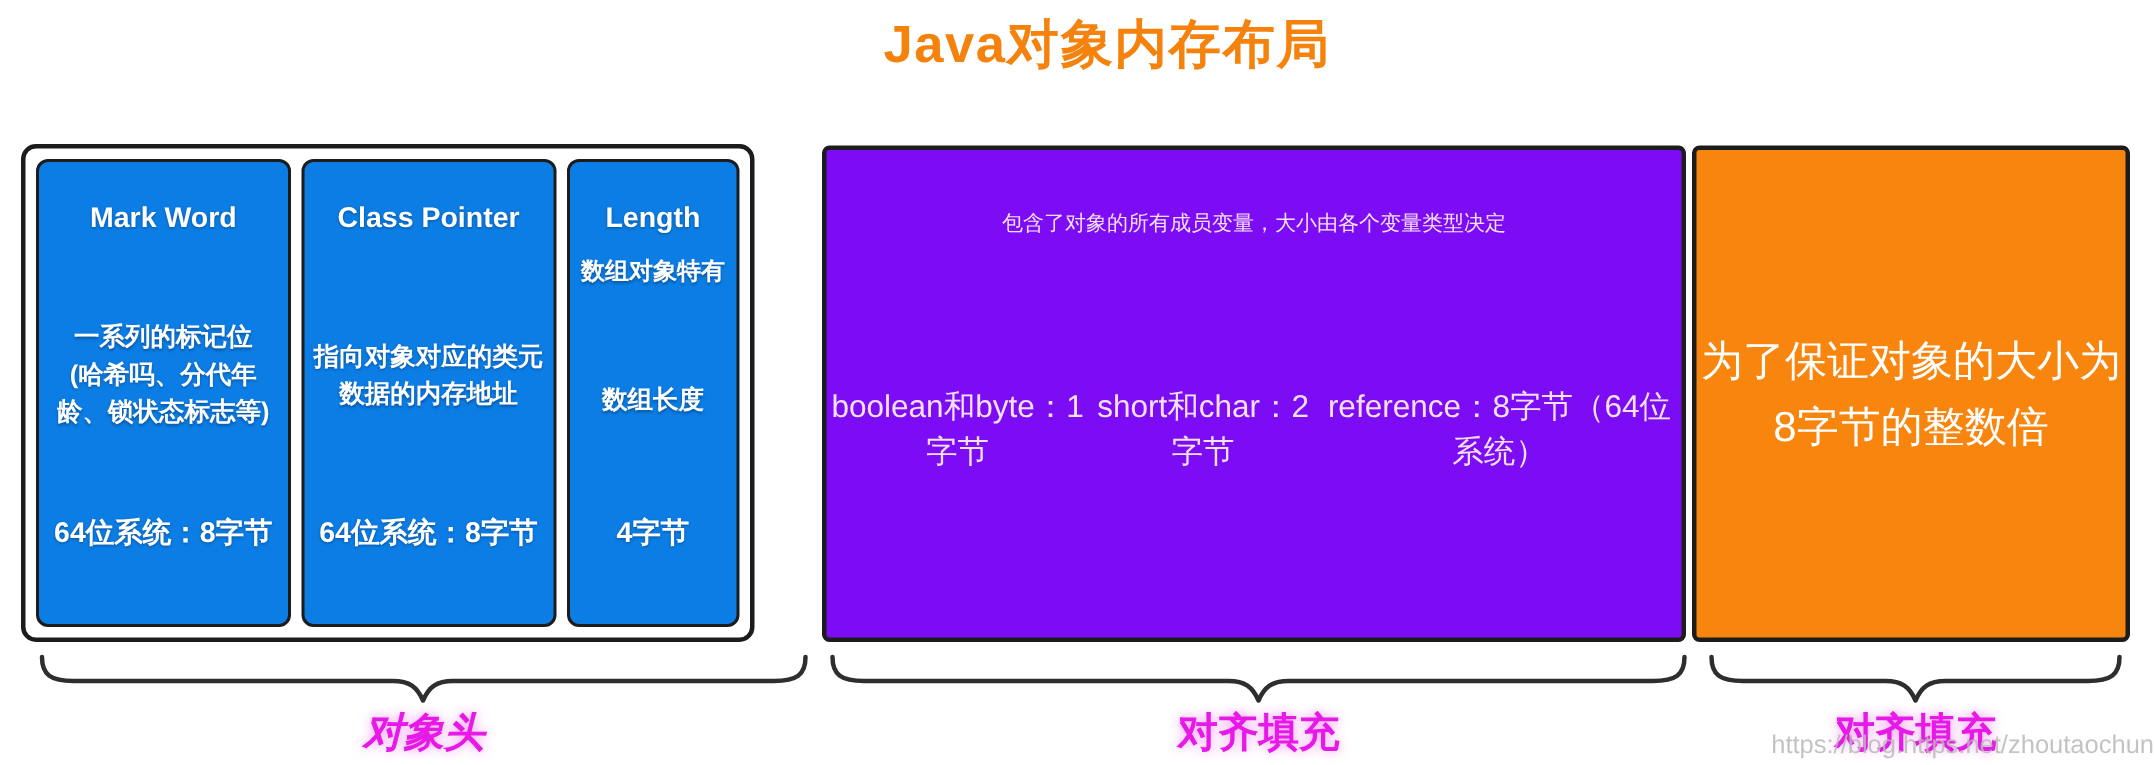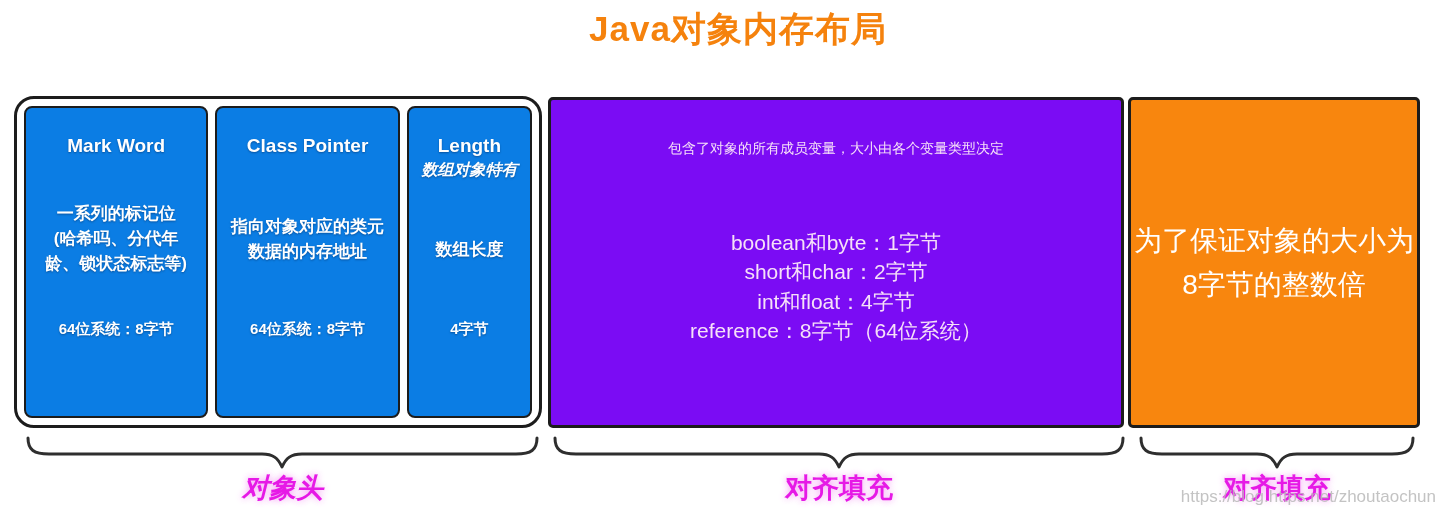--- a/index.html
+++ b/index.html
@@ -13,55 +13,55 @@
   .title{
     position:absolute;top:6px;left:0;width:100%;
     text-align:center;
     font-size:35px;font-weight:bold;
     color:var(--title_orange,#f5820d);
     letter-spacing:1px;
     padding-left:20px;
   }
   
   .group{
-    position:absolute;left:14px;top:96px;width:528px;height:332px;
+    position:absolute;left:14px;top:96px;width:489px;height:332px;
     box-sizing:border-box;
     border:3px solid var(--border,#1c1c1c);
-    border-radius:20px;
+    border-radius:10px;
     background:#ffffff;
     display:flex;gap:7px;padding:7px;
   }
   .bluebox{
     box-sizing:border-box;
     background:var(--box_blue,#0b7de4);
     border:2px solid var(--border,#1c1c1c);
     border-radius:8px;
     color:#ffffff;font-weight:bold;text-align:center;
     display:flex;flex-direction:column;align-items:center;
     text-shadow:0 1px 2px rgba(0,0,30,.35);
   }
   .bluebox.b1{flex:186 0 0;}
   .bluebox.b2{flex:186 0 0;}
   .bluebox.b3{flex:125 0 0;}
   .bt{margin-top:26px;font-size:19px;line-height:1.25;}
-  .bsub{font-size:16px;margin-top:2px;font-style:italic;}
+  .bsub{font-size:16px;margin-top:14px;}
   .bm{flex:1;display:flex;align-items:center;justify-content:center;
       font-size:17px;line-height:1.48;padding:0 6px;white-space:pre-line;}
-  .bb{margin-bottom:77px;font-size:15px;}
+  .bb{margin-bottom:48px;font-size:19px;}
   .purplebox{
     position:absolute;left:548px;top:97px;width:576px;height:331px;
     box-sizing:border-box;
     background:var(--box_purple,#7b0cf4);
     border:3px solid var(--border,#1c1c1c);
     border-radius:5px;
     color:var(--purple_text,#f6e0f8);
     display:flex;flex-direction:column;
   }
   .pintro{margin-top:40px;text-align:center;font-size:14px;padding:0 14px;}
-  .plist{flex:1;display:flex;flex-direction:column;justify-content:center;
+  .plist{flex:1;display:flex;flex-direction:row;justify-content:center;
          align-items:center;font-size:21px;line-height:1.4;padding-bottom:10px;
          text-align:center;}
   .orangebox{
     position:absolute;left:1128px;top:97px;width:292px;height:331px;
     box-sizing:border-box;
     background:var(--box_orange,#f8860e);
     border:3px solid var(--border,#1c1c1c);
     border-radius:5px;
     color:#ffffff;font-size:28px;line-height:1.55;text-align:center;
     display:flex;align-items:center;justify-content:center;
@@ -120,21 +120,20 @@
       <div class="bm">数组长度</div>
       <div class="bb">4字节</div>
     </div>
   </div>
 
   <div class="purplebox">
     <div class="pintro">包含了对象的所有成员变量，大小由各个变量类型决定</div>
     <div class="plist">
         <div>boolean和byte：1字节</div>
         <div>short和char：2字节</div>
-        <div>int和float：4字节</div>
         <div>reference：8字节（64位系统）</div>
       </div>
   </div>
 
   <div class="orangebox">
     <div>为了保证对象的大小为
 8字节的整数倍</div>
   </div>
 
   <svg class="brace g1" viewBox="0 0 515 36" preserveAspectRatio="none">

